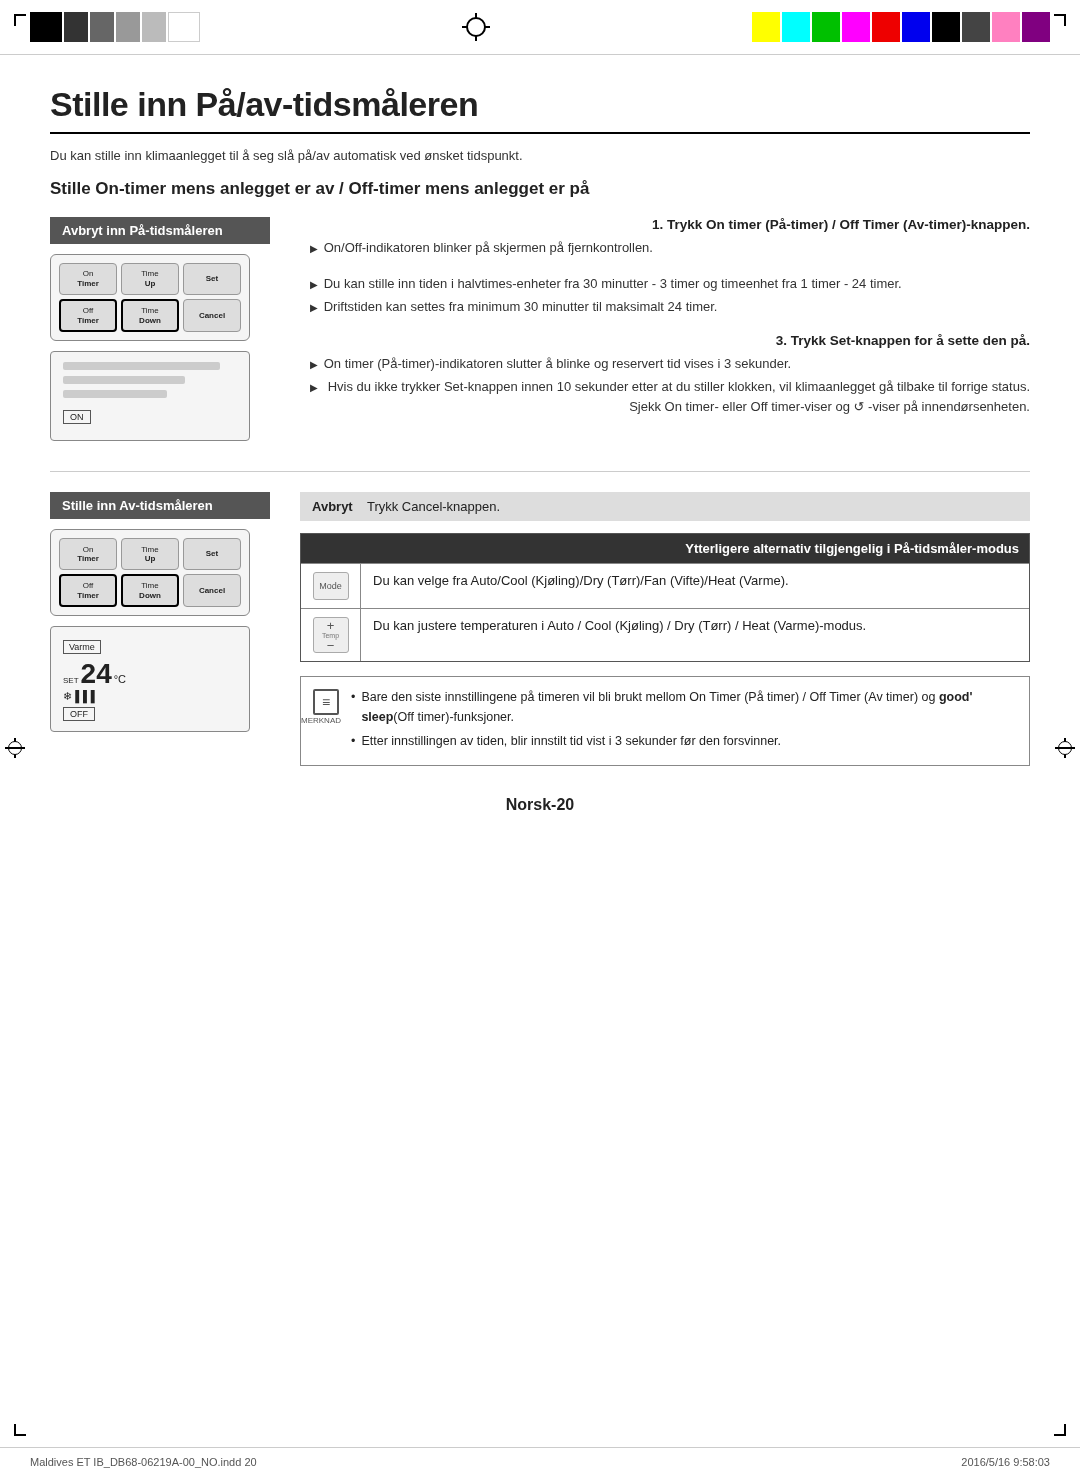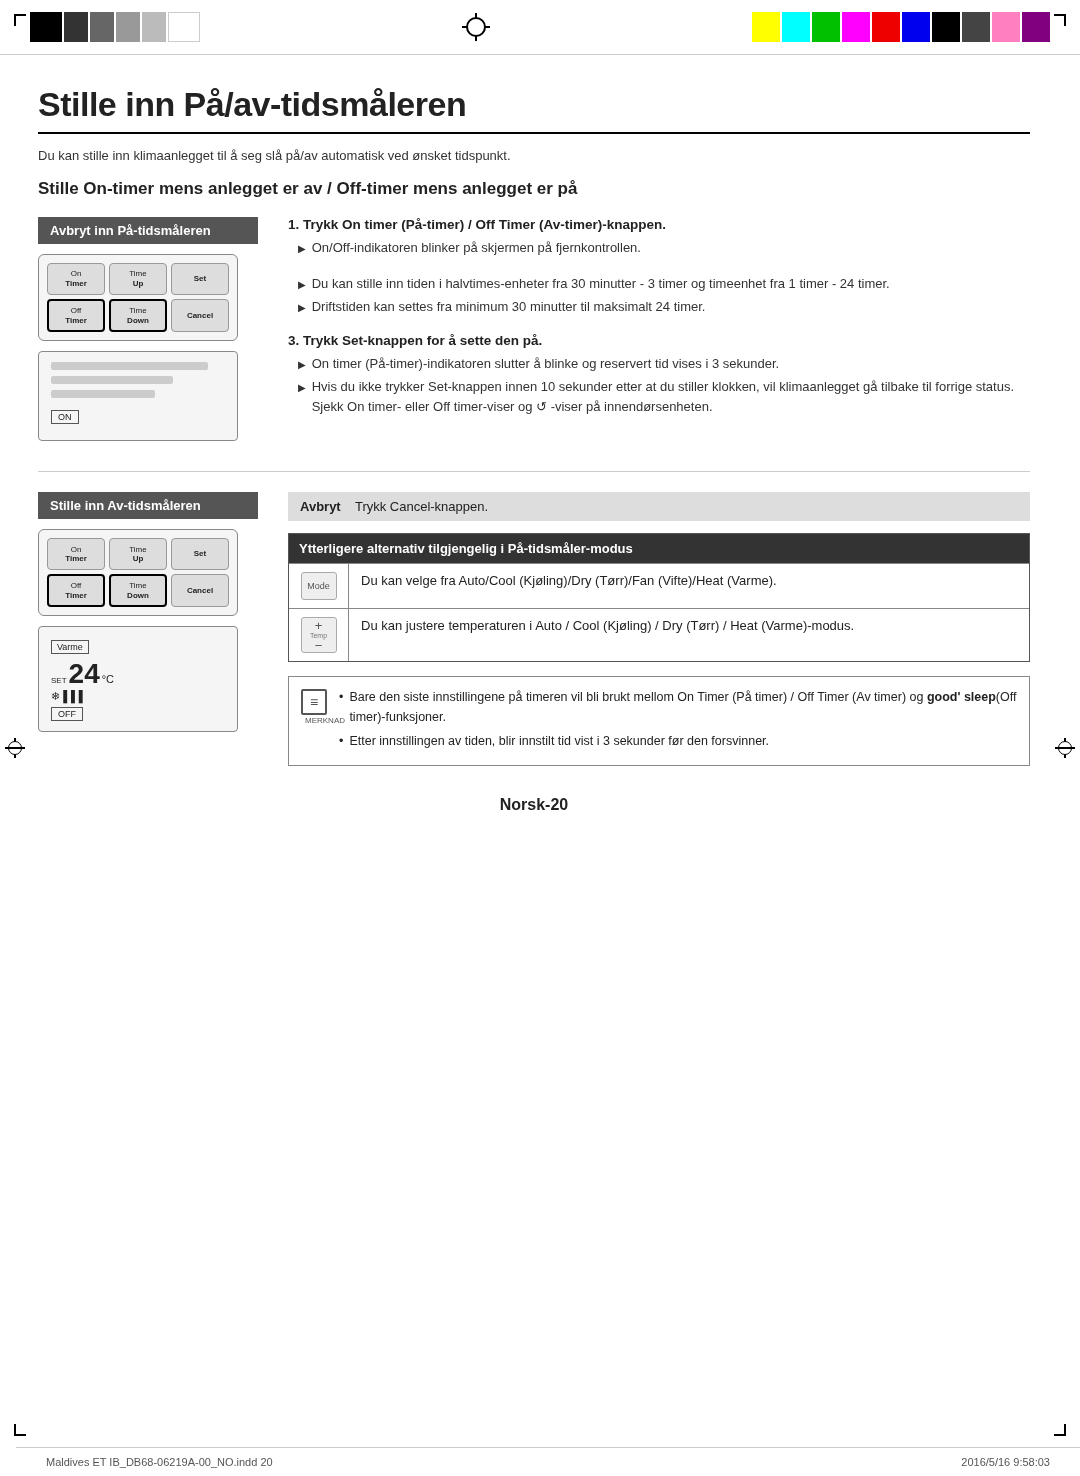--- a/index.html
+++ b/index.html
@@ -67,21 +67,21 @@
     .cs-magenta { width: 28px; height: 30px; background: #ff00ff; }
     .cs-red { width: 28px; height: 30px; background: #ee0000; }
     .cs-blue { width: 28px; height: 30px; background: #0000ee; }
     .cs-black { width: 28px; height: 30px; background: #000; }
     .cs-darkgray { width: 28px; height: 30px; background: #444; }
     .cs-pink { width: 28px; height: 30px; background: #ff80c0; }
     .cs-purple { width: 28px; height: 30px; background: #800080; }
 
     
     .main-content {
-      padding: 30px 50px 30px 38px;
+      padding: 30px 50px 30px 50px;
     }
 
     
     .page-title {
       font-size: 34px;
       font-weight: bold;
       margin-bottom: 8px;
       border-bottom: 2px solid #000;
       padding-bottom: 8px;
       letter-spacing: -0.5px;
@@ -237,20 +237,21 @@
       border: 1px solid #555;
       font-size: 9px;
       padding: 1px 6px;
       margin-top: 4px;
       width: fit-content;
     }
 
     
     .step {
       margin-bottom: 16px;
+      text-align: right;
     }
     .step-title {
       font-size: 13.5px;
       font-weight: bold;
       margin-bottom: 6px;
     }
     .step-bullet {
       display: flex;
       align-items: flex-start;
       gap: 6px;
@@ -287,21 +288,21 @@
       border: 1.5px solid #555;
       width: 100%;
       border-collapse: collapse;
       margin-bottom: 14px;
     }
     .alt-table-header {
       background: #333;
       color: #fff;
       font-size: 13px;
       font-weight: bold;
-      text-align: left;
+      text-align: right;
       padding: 7px 10px;
     }
     .alt-table-row {
       display: flex;
       align-items: stretch;
       border-top: 1px solid #888;
     }
     .alt-table-icon-cell {
       width: 60px;
       border-right: 1px solid #888;
@@ -372,37 +373,37 @@
       display: flex;
       align-items: center;
       justify-content: center;
       font-size: 14px;
       color: #555;
     }
     .note-label {
       font-size: 8px;
       color: #555;
       position: absolute;
-      left: 16px;
+      left: 0;
       top: 38px;
     }
     .note-bullet {
       display: flex;
       gap: 6px;
       margin-bottom: 4px;
     }
     .note-bullet::before {
       content: '•';
     }
 
     
     .bottom-bar {
       position: absolute;
       bottom: 0;
-      left: 16px;
+      left: 0;
       right: 0;
       display: flex;
       align-items: center;
       justify-content: space-between;
       padding: 8px 30px;
       border-top: 1px solid #ccc;
       font-size: 11px;
       color: #555;
       background: #fff;
     }

